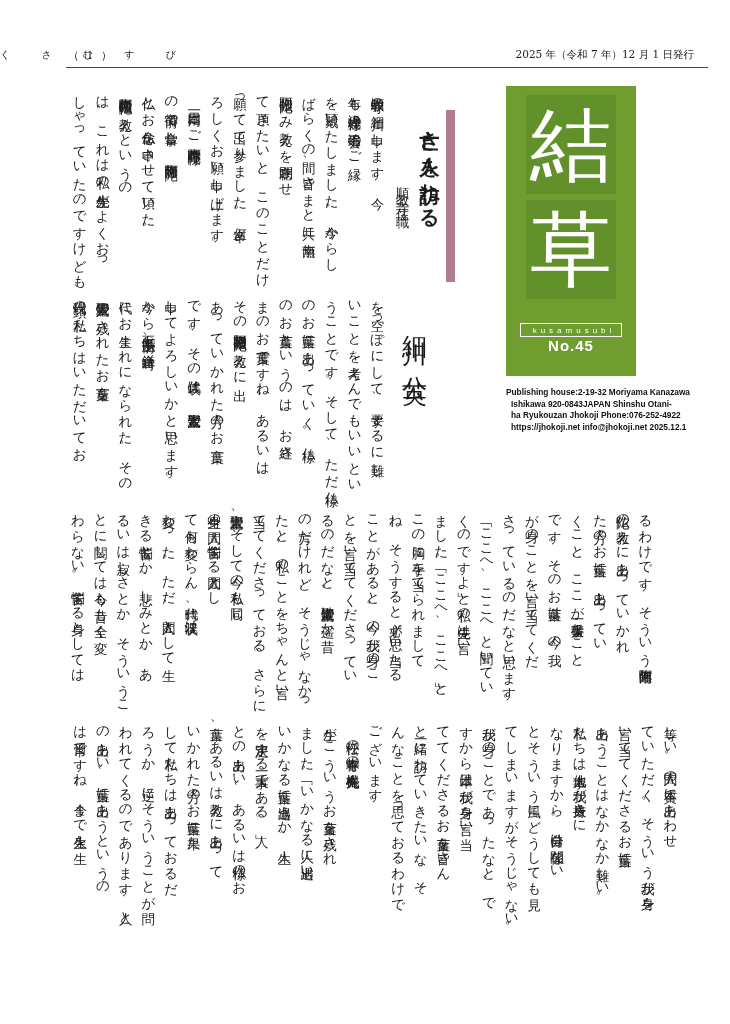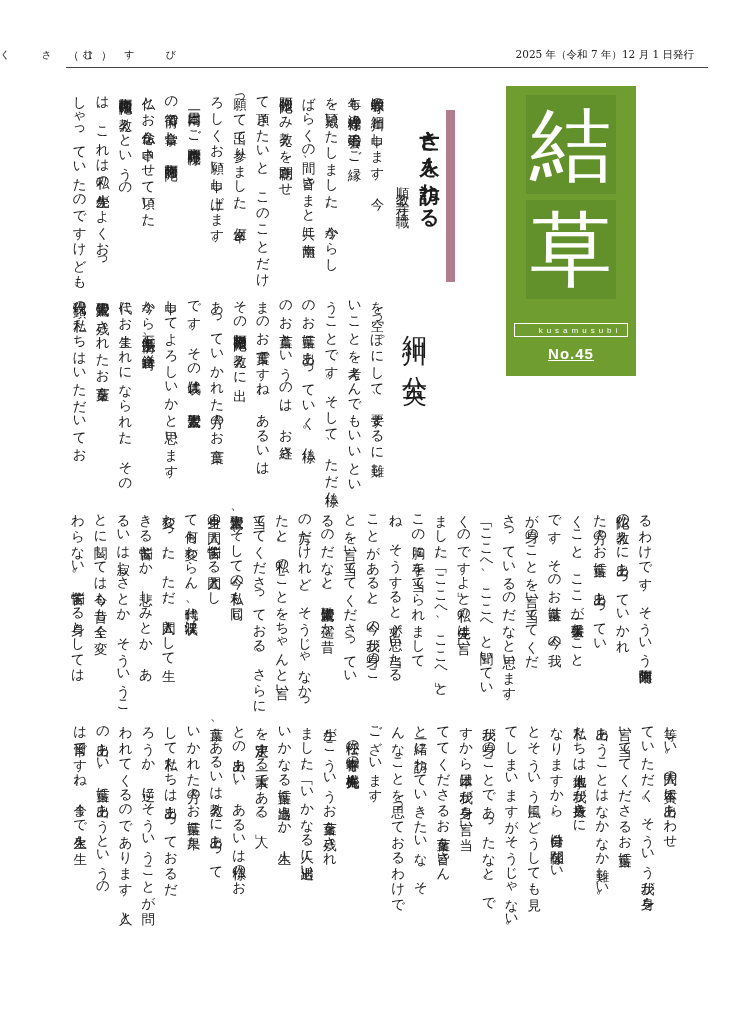--- a/index.html
+++ b/index.html
@@ -28,23 +28,23 @@
                  font-size:25px;letter-spacing:5px;}
   
   #masthead{position:absolute;left:506px;top:86px;width:130px;height:290px;
             display:flex;flex-direction:column;align-items:center;}
   .kanji-tile{width:90px;height:99px;margin-top:0;display:flex;align-items:center;justify-content:center;
             color:#ffffff;font-size:82px;line-height:99px;font-family:"DejaVu Serif",serif;}
   #tile1{margin-top:9px;}
   #tile2{margin-top:6px;}
   #romaji-box{margin-top:24px;border:1px solid #ffffff;color:#ffffff;
             font-family:"Liberation Sans",sans-serif;font-size:8px;letter-spacing:4px;
-            padding:2px 6px 1px 24px;}
-  #issue-no{margin-top:8px;color:#ffffff;font-family:"Liberation Sans",sans-serif;
-            font-size:15px;font-weight:bold;letter-spacing:1px;text-decoration:underline;}
+            padding:2px 6px 1px 12px;}
+  #issue-no{margin-top:0;color:#ffffff;font-family:"Liberation Sans",sans-serif;
+            font-size:15px;font-weight:bold;letter-spacing:1px;}
   
   #publisher{position:absolute;left:506px;top:387px;width:150px;
              font-family:"Liberation Sans",sans-serif;font-weight:bold;
              font-size:8.3px;line-height:11.5px;color:#111;}
   #publisher div{white-space:nowrap;}
   #publisher div + div{padding-left:5px;}
 </style>
 </head>
 <body>
 
@@ -55,20 +55,26 @@
   <div class="hdr" id="hdr-date">2025 年（令和 7 年）12 月 1 日発行</div>
   <div id="hdr-rule"></div>
 
   <div id="masthead" style="background: rgb(111, 157, 47);">
     <div class="kanji-tile" id="tile1" style="background: rgb(98, 144, 42);">結</div>
     <div class="kanji-tile" id="tile2" style="background: rgb(98, 144, 42);">草</div>
     <div id="romaji-box">kusamusubi</div>
     <div id="issue-no">No.45</div>
   </div>
 
+  <div id="publisher">
+    <div>Publishing house:2-19-32 Moriyama Kanazawa</div>
+    <div>Ishikawa 920-0843JAPAN Shinshu Otani-</div>
+    <div>ha Ryukouzan Jhokoji Phone:076-252-4922</div>
+    <div>https://jhokoji.net  info@jhokoji.net  2025.12.1</div>
+  </div>
 
   <div id="title-bar" style="background: rgb(177, 125, 142);"></div>
   <div id="article-title">亡き人を訪ねる</div>
   <div id="article-subtitle">順教寺住職</div>
   <div id="article-author">細川　公英</div>
 
   <div class="vtext top-band" style="left:68px;top:87px;width:321px;height:200px;">
       <p>順教寺の細川と申します。今</p>
       <p>年も浄光寺様の追弔会のご縁</p>
       <p>を頂戴いたしました。今からし</p>

